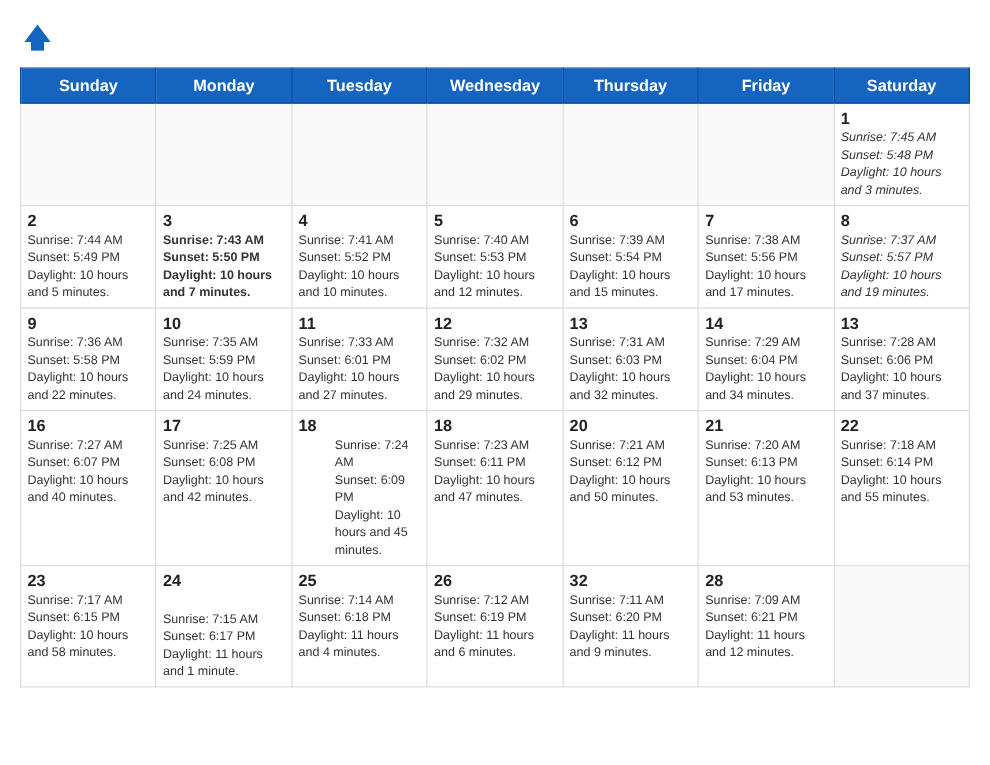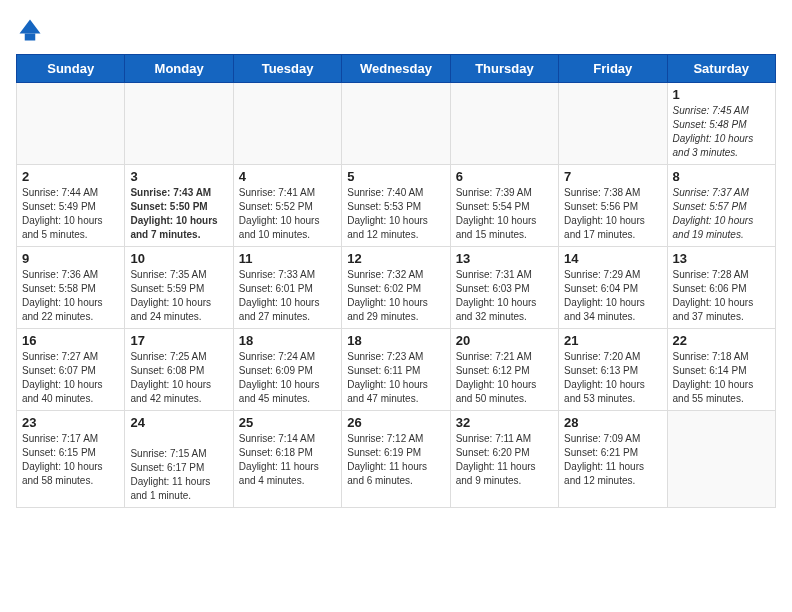--- a/index.html
+++ b/index.html
@@ -215,21 +215,21 @@
 Daylight: 10 hours and 40 minutes.</div>
         </td>
         <td>
           <div class="day-num">17</div>
           <div class="day-info" style="white-space: pre-line;">Sunrise: 7:25 AM
 Sunset: 6:08 PM
 Daylight: 10 hours and 42 minutes.</div>
         </td>
         <td>
           <div class="day-num">18</div>
-          <div class="day-info" style="white-space: pre-line;">Sunrise: 7:24 AM
+          <div class="day-info" style="white-space: pre-line; margin-left: 29px;">Sunrise: 7:24 AM
 Sunset: 6:09 PM
 Daylight: 10 hours and 45 minutes.</div>
         </td>
         <td>
           <div class="day-num">18</div>
           <div class="day-info" style="white-space: pre-line;">Sunrise: 7:23 AM
 Sunset: 6:11 PM
 Daylight: 10 hours and 47 minutes.</div>
         </td>
         <td>

